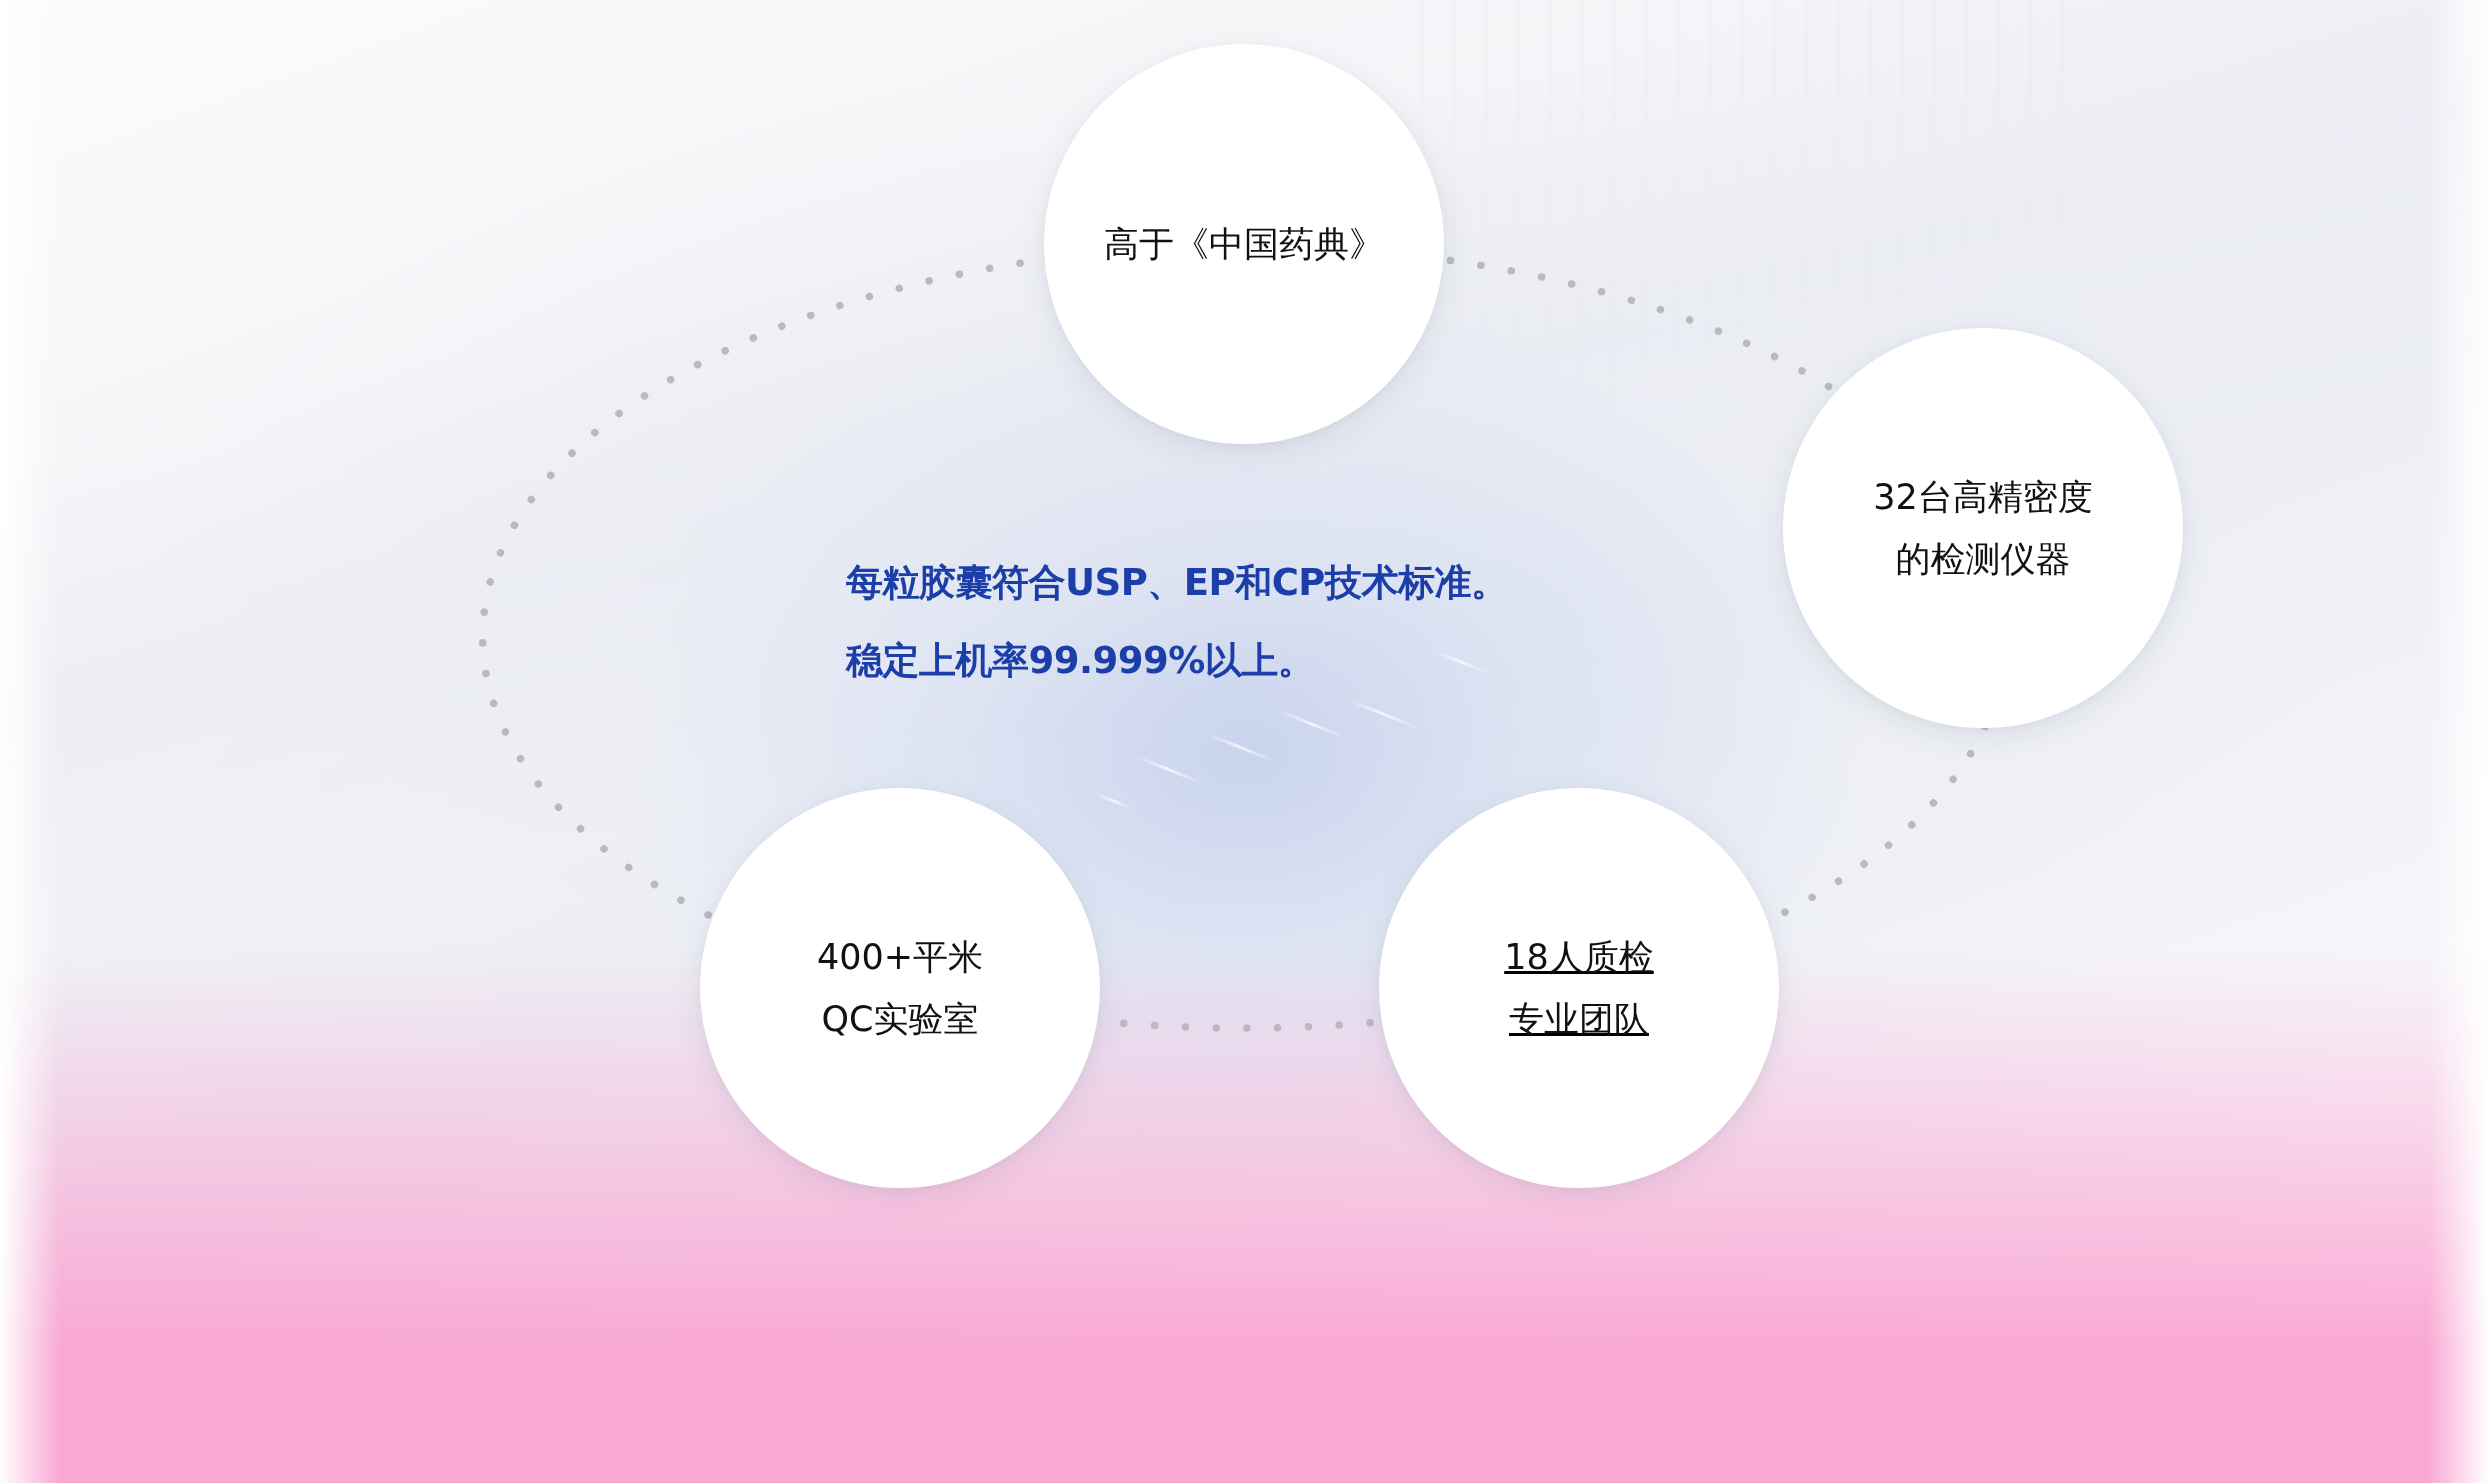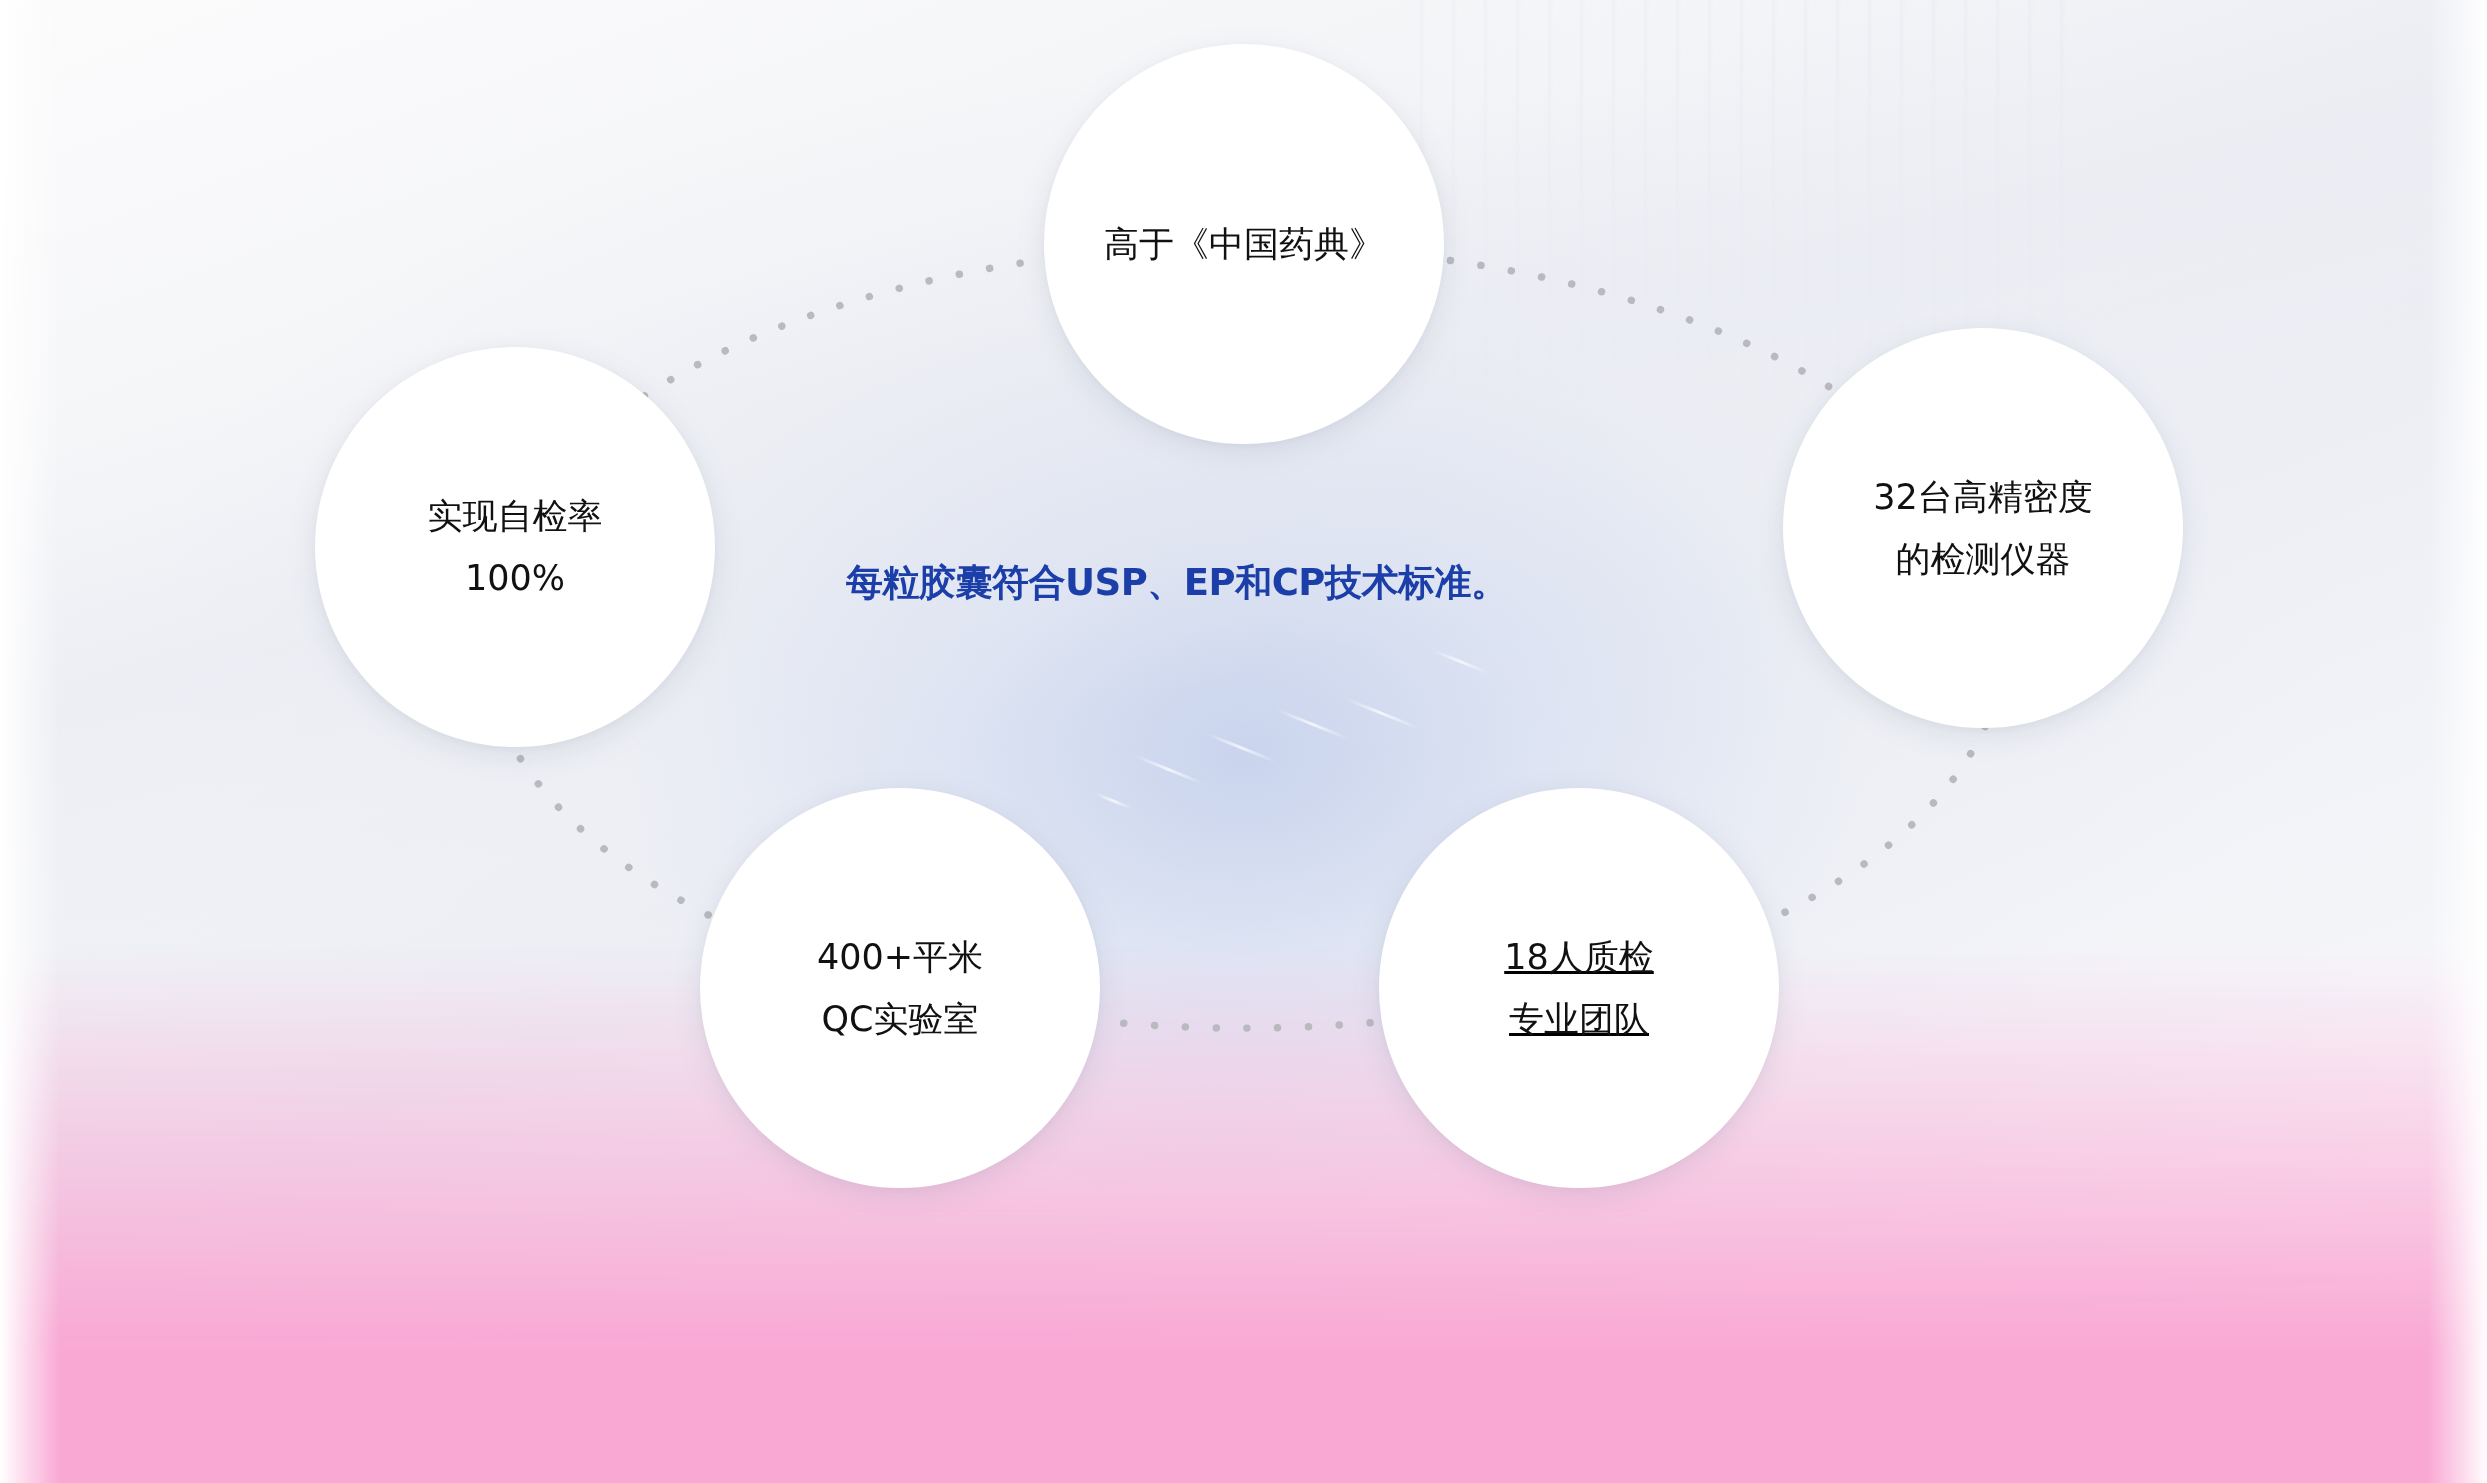--- a/index.html
+++ b/index.html
@@ -128,36 +128,33 @@
   <div class="bg-edge-fade"></div>
 
   <svg class="dotted-ring" viewBox="0 0 2500 1491" xmlns="http://www.w3.org/2000/svg">
     <ellipse cx="1250" cy="640" rx="765" ry="393" fill="none" stroke="#b9b9bf" stroke-width="7.5" stroke-linecap="round" stroke-dasharray="0.1 30.9"></ellipse>
   </svg>
 
   <div class="feature-circle" style="left:1244px; top:244px;">
     <div class="feature-line">高于《中国药典》</div>
   </div>
 
-  <div class="feature-circle" style="left:515px; top:547px;">
-    <div class="feature-line">实现自检率</div>
-    <div class="feature-line">100%</div>
-  </div>
 
   <div class="feature-circle" style="left:1983px; top:528px;">
     <div class="feature-line">32台高精密度</div>
     <div class="feature-line">的检测仪器</div>
   </div>
 
   <div class="feature-circle" style="left:900px; top:988px;">
     <div class="feature-line">400+平米</div>
     <div class="feature-line">QC实验室</div>
   </div>
 
   <div class="feature-circle" style="left:1579px; top:988px;text-decoration:underline;">
     <div class="feature-line">18人质检</div>
     <div class="feature-line">专业团队</div>
   </div>
 
   <div class="center-text" style="top:559px; line-height:48px;">每粒胶囊符合USP、EP和CP技术标准。</div>
+  <div class="center-text" style="top:637px; line-height:48px;">稳定上机率99.999%以上。</div>
 
 </div>
 
 
 </body></html>

